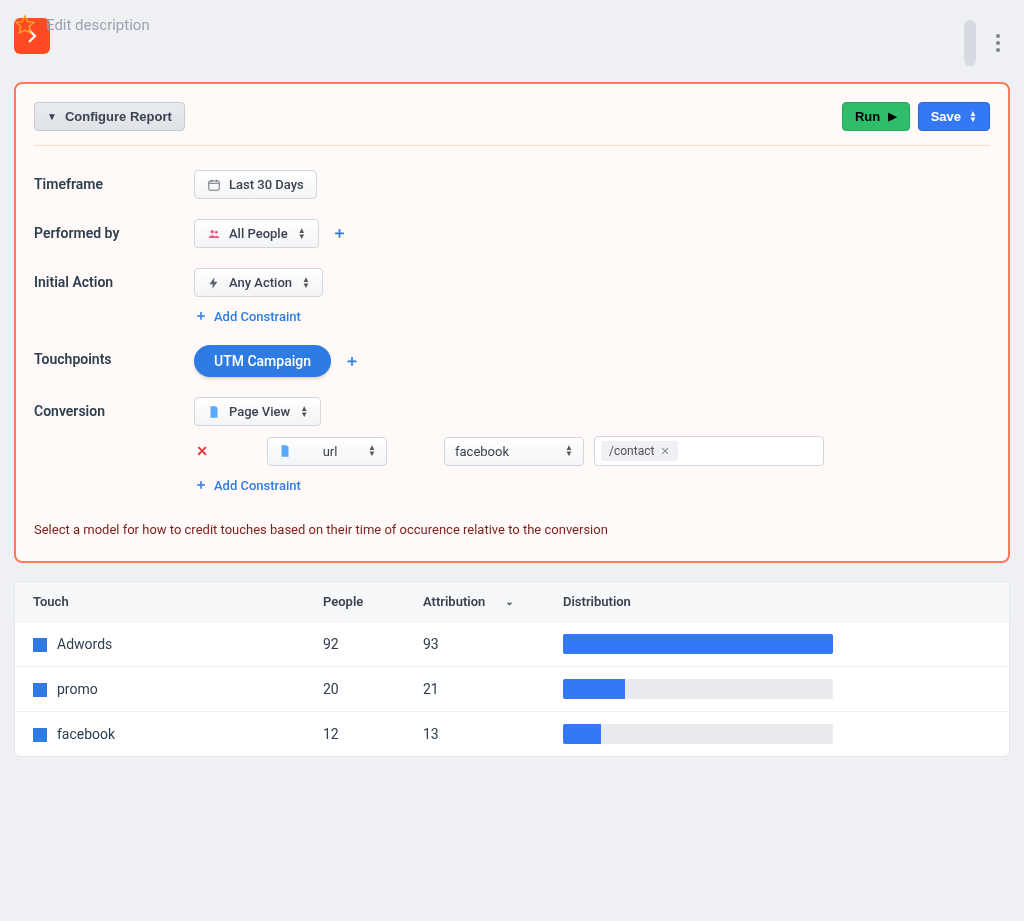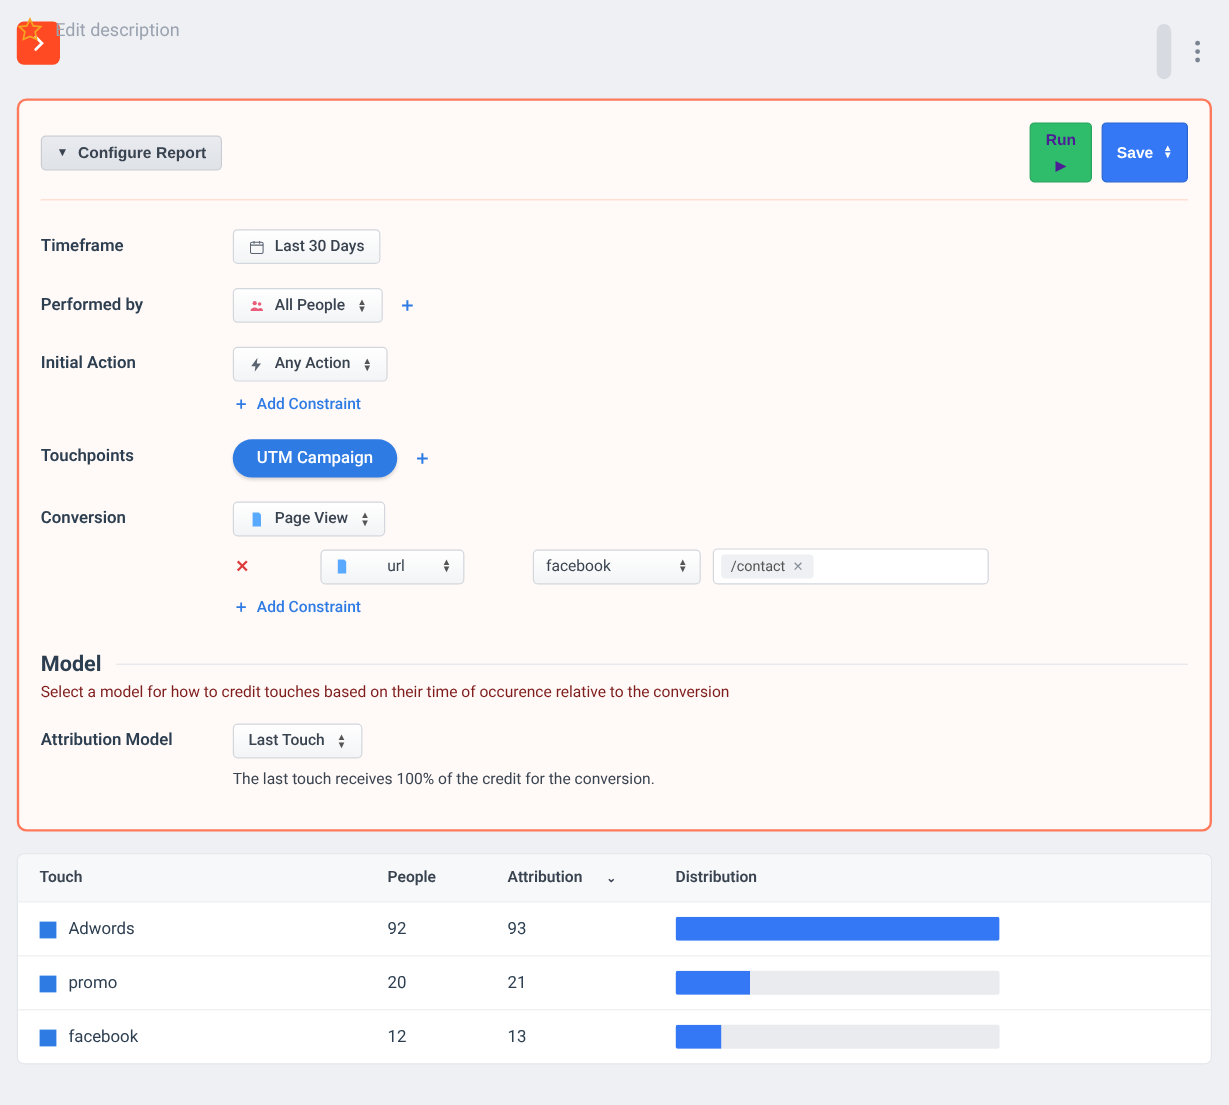--- a/index.html
+++ b/index.html
@@ -82,21 +82,21 @@
     padding: 6px 12px;
     border-radius: 4px;
     font-size: 13px;
     font-weight: 600;
     border: 1px solid #c7ccd4;
     background: linear-gradient(#fdfdfe,#eceef1);
     color: #3a4350;
     cursor: pointer;
   }
   .btn.blue { background: #3478f6; color: #fff; border-color: #2a65d1; }
-  .btn.green { background: #2fbd6b; color: #4c1d95; border-color: #27a45d; flex-direction: column; }
+  .btn.green { background: #2fbd6b; color: #000000; border-color: #27a45d; }
   .btn .caret { font-size: 10px; }
   .btn .double-caret {
     display:inline-flex; flex-direction:column; line-height:6px; font-size:8px;
   }
   .btn .double-caret::before { content:"▲"; }
   .btn .double-caret::after { content:"▼"; }
   .btn-configure {
     background: linear-gradient(#e9ebef,#dfe2e7);
   }
 
@@ -421,37 +421,21 @@
           </div>
         </div>
         <div class="link-action">
           <span class="plus">＋</span>
           <span>Add Constraint</span>
         </div>
       </div>
     </div>
 
     <div class="model-section">
-      <div class="model-title-row">
-        <div class="model-title">Model</div>
-        <div class="hr"></div>
-      </div>
       <div class="model-sub">Select a model for how to credit touches based on their time of occurence relative to the conversion</div>
-      <div class="row" style="padding-top:18px">
-        <div class="label">Attribution Model</div>
-        <div class="controls">
-          <div class="controls-line">
-            <div class="field-btn">
-              <span>Last Touch</span>
-              <span class="double-caret"></span>
-            </div>
-          </div>
-          <div class="model-desc">The last touch receives 100% of the credit for the conversion.</div>
-        </div>
-      </div>
     </div>
   </div>
 </div>
 
 <div class="results">
   <div class="results-header">
     <div>Touch</div>
     <div>People</div>
     <div class="sort-col">
       <span>Attribution</span>

